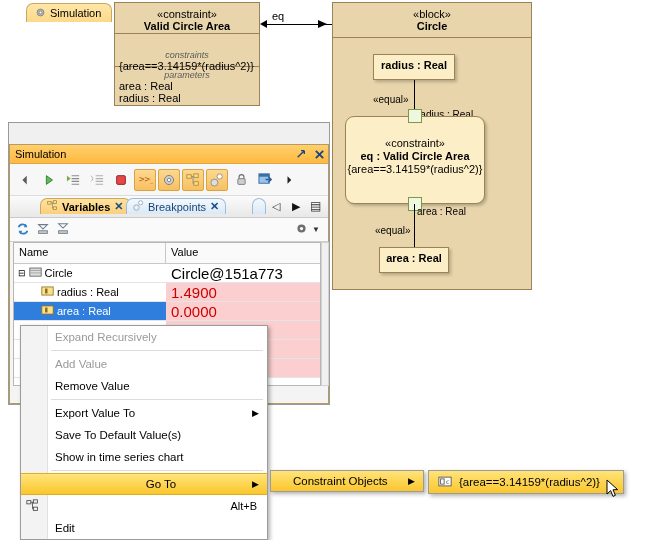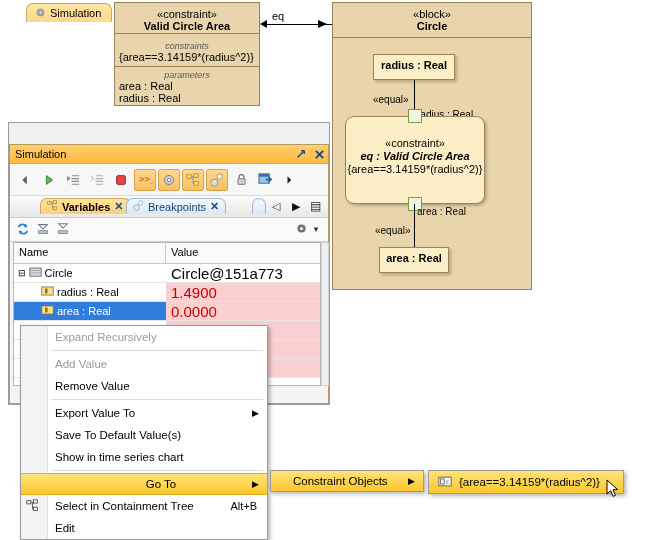--- a/index.html
+++ b/index.html
@@ -23,21 +23,21 @@
     box-sizing:border-box;
   }
   .stereo{font-size:11px;text-align:center;color:#000;}
   .elname{font-size:11px;font-weight:bold;text-align:center;color:#000;}
   .compart-label{font-size:9px;font-style:italic;text-align:center;color:#5a5a5a;}
   .compart-text{font-size:11px;padding-left:4px;color:#000;}
 
   
   #constraint-block{left:114px;top:2px;width:146px;height:104px;}
   #constraint-block .hdr{padding-top:5px;height:30px;box-sizing:border-box;}
-  #cb-c1{height:33px;padding-top:7px;}
+  #cb-c1{height:33px;padding-top:16px;}
   #cb-c2{height:40px;padding-top:3px;}
 
   
   #circle-block{left:332px;top:2px;width:200px;height:288px;}
   #circle-block .hdr{padding-top:5px;height:34px;box-sizing:border-box;}
   #circle-body{height:253px;position:relative;}
 
   .port-box{
     position:absolute;background:#fceec6;border:1px solid #9c8255;
     font-size:11px;font-weight:bold;color:#000;text-align:center;
@@ -47,21 +47,21 @@
   #radius-port{left:40px;top:16px;width:82px;height:26px;}
   #area-port{left:46px;top:209px;width:70px;height:26px;}
 
   .inner-constraint{
     position:absolute;left:12px;top:78px;width:140px;height:88px;
     background:#fceec6;border:1px solid #9c8255;border-radius:9px;
     box-sizing:border-box;text-align:center;
     box-shadow:2px 2px 3px rgba(0,0,0,.22);
   }
   .inner-constraint .s{font-size:11px;margin-top:20px;}
-  .inner-constraint .n{font-size:11px;font-weight:bold;margin-top:1px;font-style:italic;}
+  .inner-constraint .n{font-size:11px;font-weight:bold;margin-top:1px;}
   .inner-constraint .e{font-size:11px;margin-top:1px;}
 
   .param-sq{
     position:absolute;width:14px;height:14px;background:#f0f7e0;
     border:1px solid #7a9a4a;box-sizing:border-box;
   }
   .vline{position:absolute;width:1px;background:#000;}
   .lbl{position:absolute;font-size:10px;color:#000;white-space:nowrap;}
 
   
@@ -519,21 +519,20 @@
     <span style="position:absolute;left:5px;top:4px;">
       <svg width="13" height="13" viewBox="0 0 16 16">
           <g fill="#f0f0f0" stroke="#444">
             <rect x="1" y="2" width="5" height="4"></rect>
             <rect x="9" y="1" width="5" height="4"></rect>
             <rect x="9" y="10" width="5" height="4"></rect>
           </g>
           <path d="M6 4h2v8h1M8 4h1" stroke="#444" fill="none"></path>
         </svg>
     </span>
-    <span>Select in Containment Tree</span>
     <span class="acc">Alt+B</span>
   </div>
   <div class="mi">Edit</div>
 </div>
 
 <div id="submenu1">
   <span>Constraint Objects</span>
   <span class="arr">▶</span>
 </div>
 

